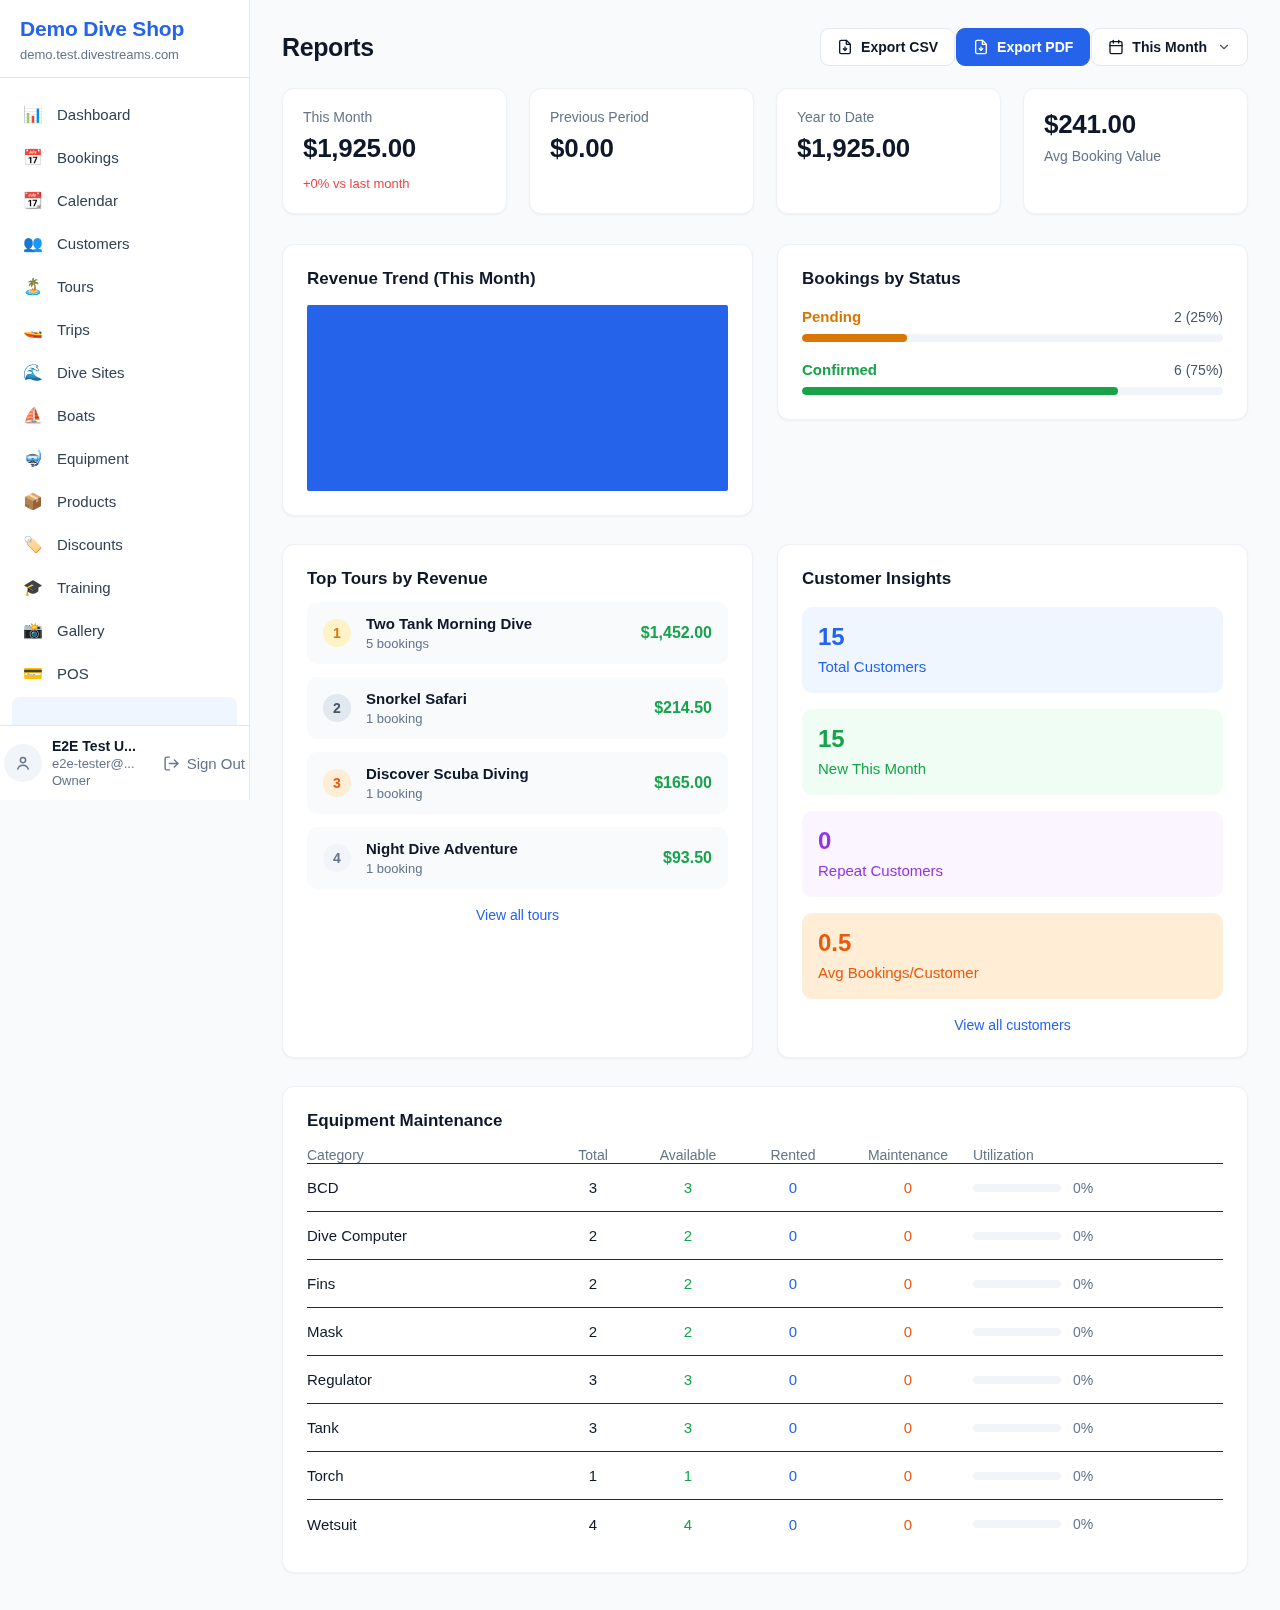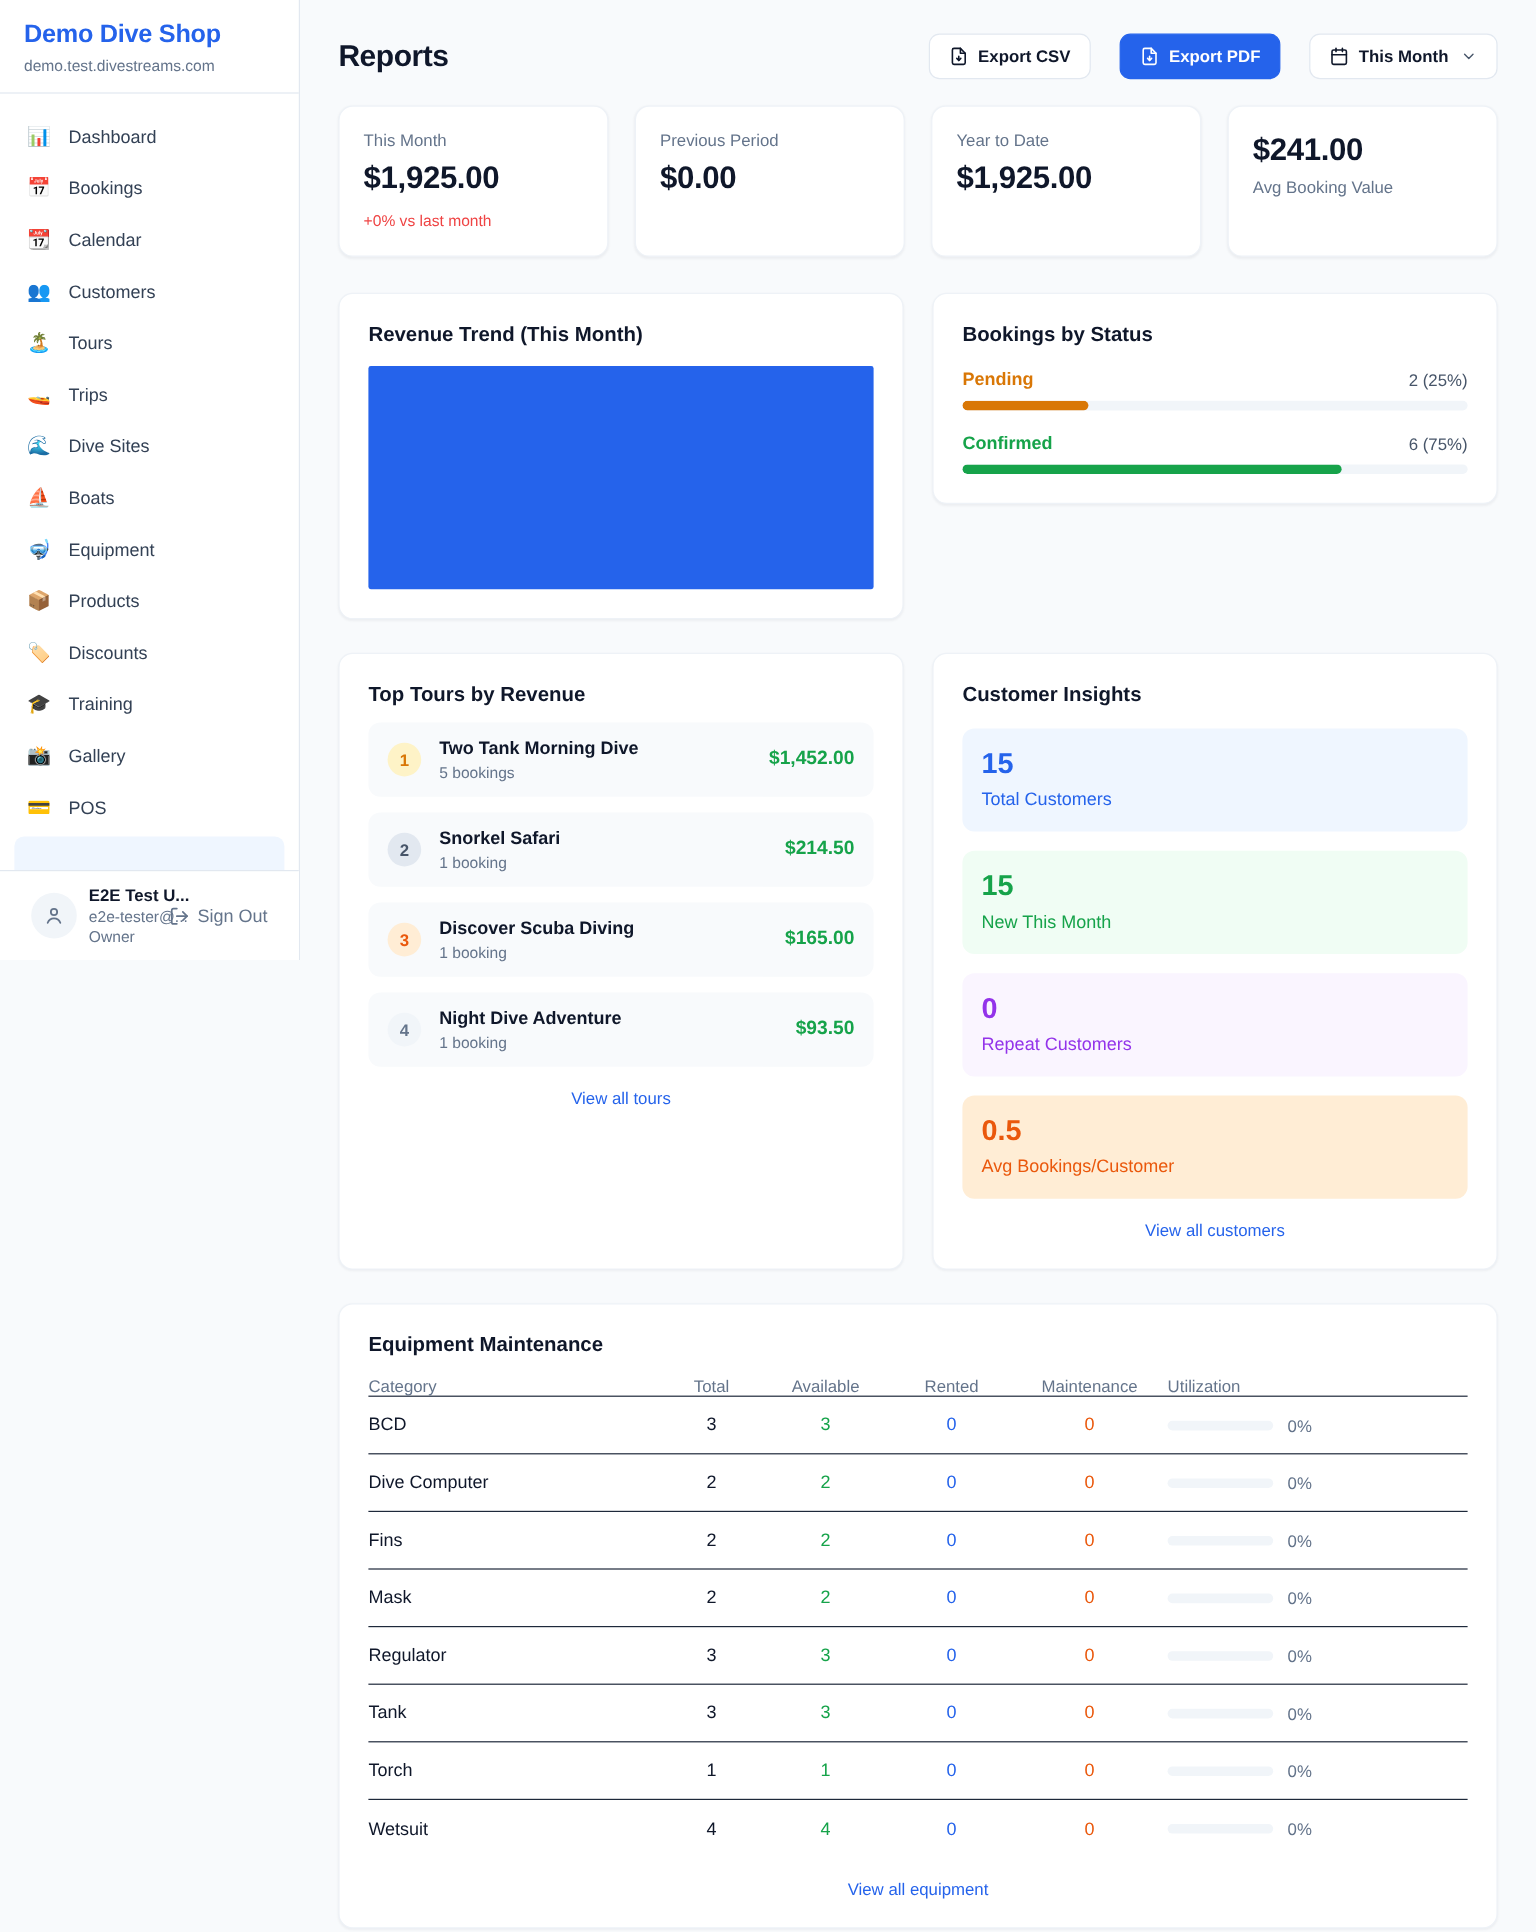--- a/index.html
+++ b/index.html
@@ -25,37 +25,37 @@
   .nav { flex: 1; overflow: hidden; padding: 16px 12px 0; }
   .nav-item {
     display: flex; align-items: center; gap: 13px;
     height: 40px; padding: 0 10px; margin-bottom: 3px;
     border-radius: 8px; font-size: 15px; color: #334155; cursor: pointer;
   }
   .nav-icon { width: 22px; font-size: 16px; text-align: center; flex: none; }
   .nav-item.active-clipped { background: #eff6ff; margin-top: 4px; }
   .user-panel {
     border-top: 1px solid #e2e8f0; background: #fff;
-    padding: 12px 26px; display: flex; align-items: center; gap: 10px;
+    padding: 12px 4px; display: flex; align-items: center; gap: 10px;
   }
   .avatar {
     width: 38px; height: 38px; border-radius: 50%; flex: none;
     background: #f1f5f9; color: #64748b;
     display: flex; align-items: center; justify-content: center;
   }
   .user-info { flex: 1; min-width: 0; }
   .user-name { font-size: 14px; font-weight: 700; color: #0f172a; white-space: nowrap; }
   .user-email, .user-role { font-size: 13px; color: #64748b; margin-top: 2px; white-space: nowrap; }
   .signout { display: flex; align-items: flex-end; gap: 7px; color: #64748b; font-size: 15px; cursor: pointer; flex: none; }
 
   
   .main { flex: 1; min-width: 0; padding: 28px 32px 0; }
   .page-header { display: flex; align-items: center; justify-content: space-between; margin-bottom: 22px; }
   .page-title { font-size: 25px; font-weight: 800; letter-spacing: -0.4px; color: #0f172a; }
-  .header-actions { display: flex; gap: 24px; }
+  .header-actions { display: flex; gap: 1px; }
   .btn {
     display: inline-flex; align-items: center; gap: 8px;
     height: 38px; padding: 0 16px; border-radius: 9px;
     border: 1px solid #e2e8f0; background: #fff; color: #0f172a;
     font-size: 14px; font-weight: 600; cursor: pointer;
     font-family: inherit;
   }
   .btn-primary { background: #2563eb; border-color: #2563eb; color: #fff; }
   .chev { margin-left: 2px; color: #475569; display: flex; }
 
@@ -508,17 +508,16 @@
         <div class="cell-num c-blue">0</div>
         <div class="cell-num c-orange">0</div>
         <div class="util-cell">
           <div class="util-track">
               <div class="util-fill" style="width: 0%;"></div>
             </div>
           <span class="util-pct">0%</span>
         </div>
       </div>
 
-      <a class="view-link">View all equipment</a>
     </div>
 
   </main>
 </div>
 
 </body></html>

